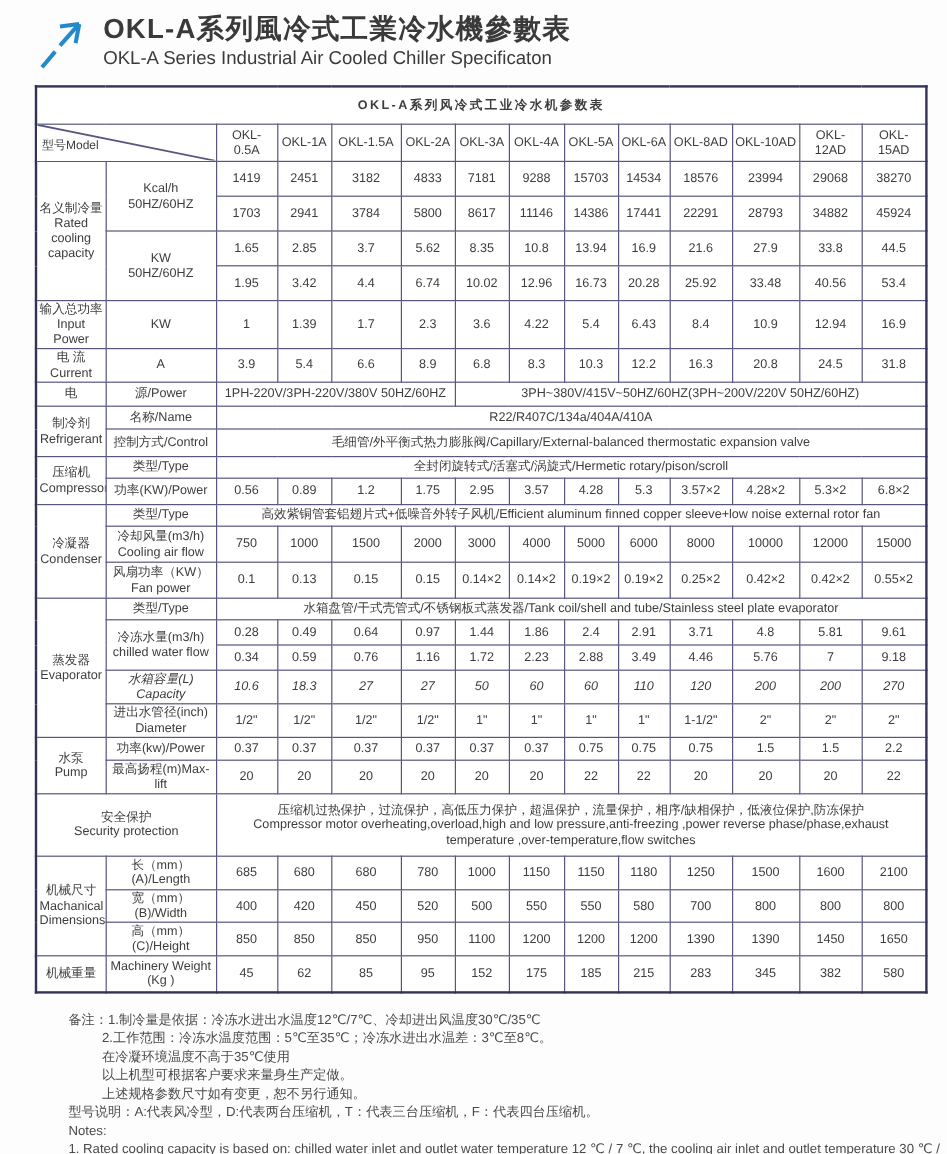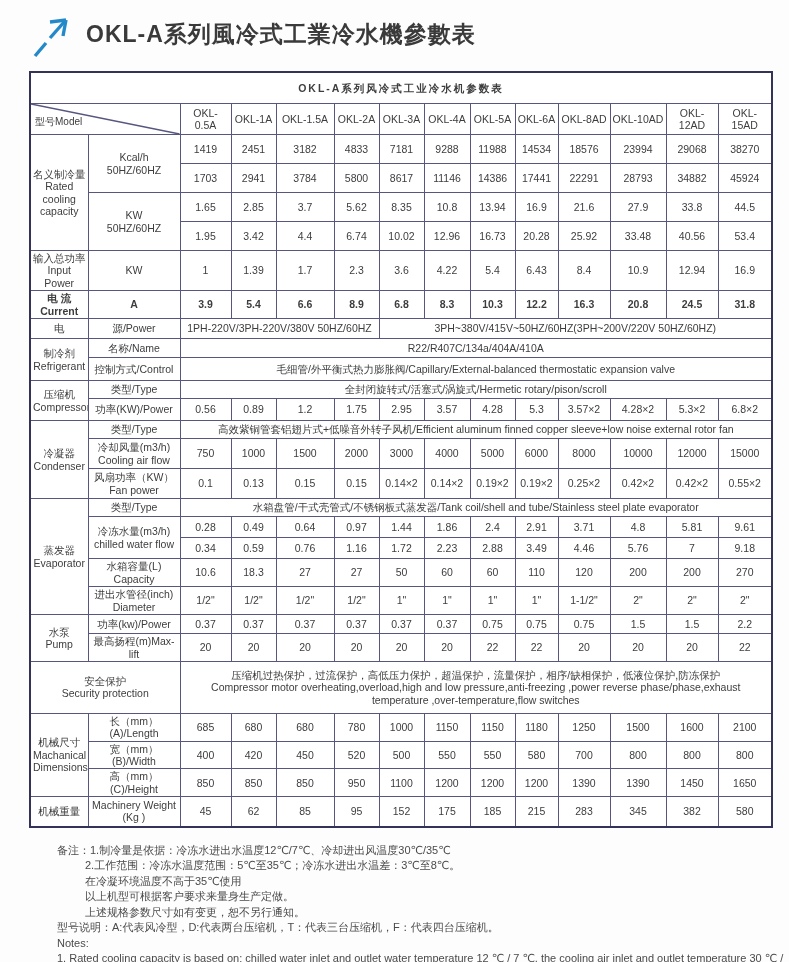--- a/index.html
+++ b/index.html
@@ -46,20 +46,21 @@
   <svg class="logo" viewBox="0 0 50 50">
     <g fill="none" stroke="#2389c9" stroke-width="3.4">
       <path d="M7 46 L18 33"></path>
       <path d="M22 28 L37 11"></path>
       <path d="M38 10 L22 12"></path>
       <path d="M38 10 L35 26"></path>
     </g>
   </svg>
   <div class="titles">
     <div class="title-zh">OKL-A系列風冷式工業冷水機參數表</div>
+    <div class="title-en">OKL-A Series Industrial Air Cooled Chiller Specificaton</div>
   </div>
 </div>
 
 <table class="spec-table">
   <colgroup id="cols">
       <col style="width: 58px;">
       <col style="width: 92px;">
       <col style="width: 51px;">
       <col style="width: 45px;">
       <col style="width: 58px;">
@@ -100,21 +101,21 @@
 cooling
 capacity</td>
         <td class="item" rowspan="2">Kcal/h
 50HZ/60HZ</td>
         <td class="data">1419</td>
         <td class="data">2451</td>
         <td class="data">3182</td>
         <td class="data">4833</td>
         <td class="data">7181</td>
         <td class="data">9288</td>
-        <td class="data">11988</td>
+        <td class="data">15703</td>
         <td class="data">14534</td>
         <td class="data">18576</td>
         <td class="data">23994</td>
         <td class="data">29068</td>
         <td class="data">38270</td>
       </tr>
       <tr style="height: 29px;">
         <td class="data">1703</td>
         <td class="data">2941</td>
         <td class="data">3784</td>
@@ -168,21 +169,21 @@
         <td class="data shade">2.3</td>
         <td class="data shade">3.6</td>
         <td class="data shade">4.22</td>
         <td class="data shade">5.4</td>
         <td class="data shade">6.43</td>
         <td class="data shade">8.4</td>
         <td class="data shade">10.9</td>
         <td class="data shade">12.94</td>
         <td class="data shade">16.9</td>
       </tr>
-      <tr style="height: 28px; font-weight: bold;">
+      <tr style="height: 28px;">
         <td class="cat">电 流
 Current</td>
         <td class="item">A</td>
         <td class="data">3.9</td>
         <td class="data">5.4</td>
         <td class="data">6.6</td>
         <td class="data">8.9</td>
         <td class="data">6.8</td>
         <td class="data">8.3</td>
         <td class="data">10.3</td>
@@ -296,21 +297,21 @@
         <td class="data">1.16</td>
         <td class="data">1.72</td>
         <td class="data">2.23</td>
         <td class="data">2.88</td>
         <td class="data">3.49</td>
         <td class="data">4.46</td>
         <td class="data">5.76</td>
         <td class="data">7</td>
         <td class="data">9.18</td>
       </tr>
-      <tr style="height: 28px;">
+      <tr style="height: 28px; font-style: italic;">
         <td class="item">水箱容量(L)
 Capacity</td>
         <td class="data">10.6</td>
         <td class="data">18.3</td>
         <td class="data">27</td>
         <td class="data">27</td>
         <td class="data">50</td>
         <td class="data">60</td>
         <td class="data">60</td>
         <td class="data">110</td>

